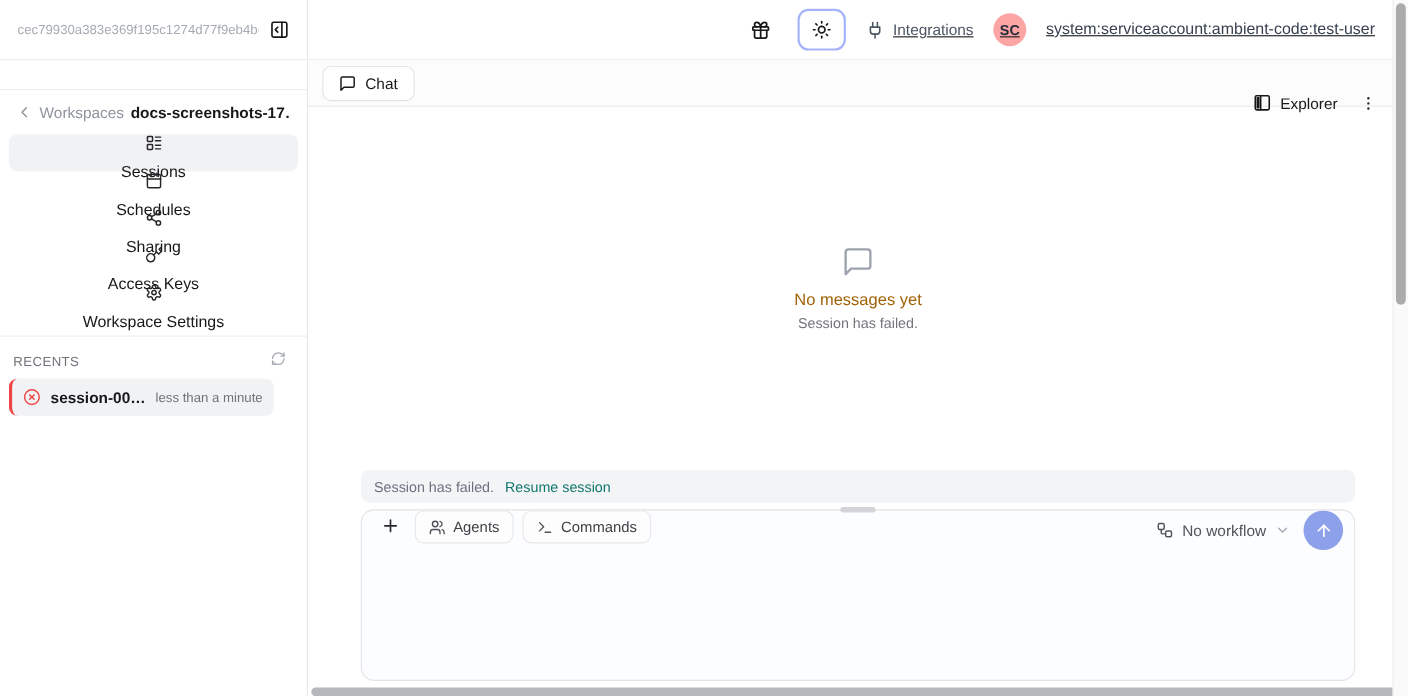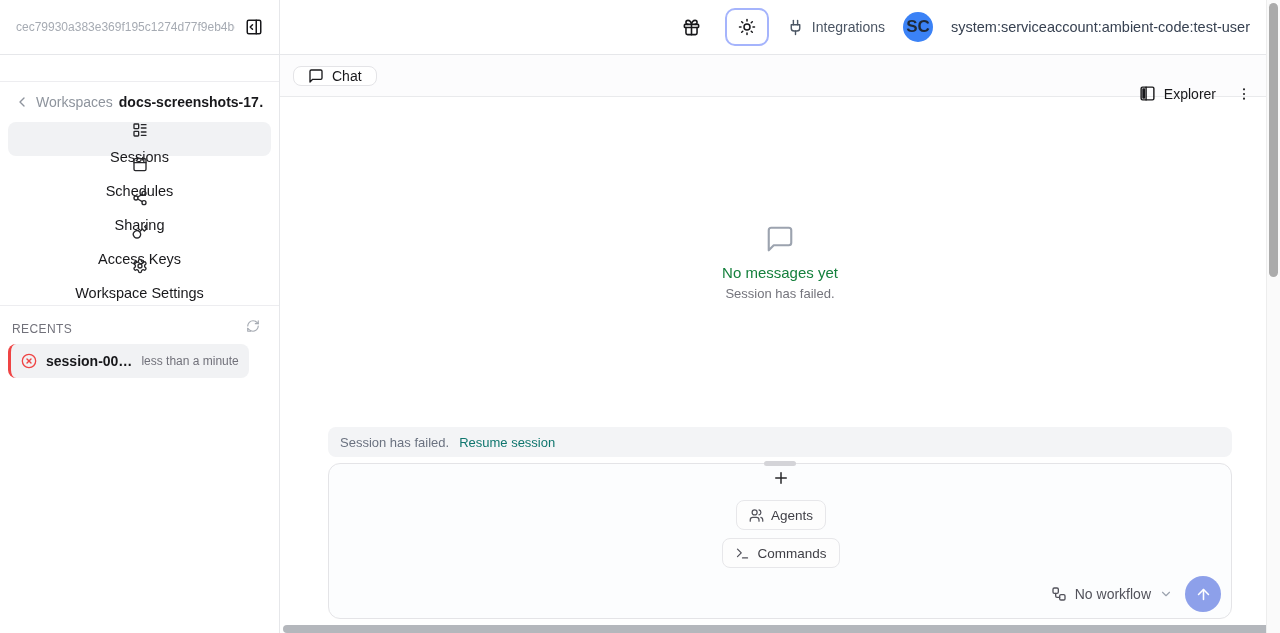--- a/index.html
+++ b/index.html
@@ -10,25 +10,25 @@
   }
   svg { display:block; }
   .ic { display:inline-flex; align-items:center; justify-content:center; flex:none; }
   button { font-family:inherit; background:none; border:none; cursor:pointer; color:inherit; }
 
   
   .topbar { height:55px; display:flex; border-bottom:1px solid #e6e7ea; background:#fff; }
   .topbar-left { width:280px; flex:none; border-right:1px solid #e6e7ea; display:flex; align-items:center; padding:0 12px 0 16px; gap:6px; }
   .hash { flex:1; font-size:12px; color:#a6abb3; white-space:nowrap; overflow:hidden; }
   .toggle-btn { width:26px; height:26px; display:flex; align-items:center; justify-content:center; color:#18181b; }
-  .topbar-right { flex:1; display:flex; align-items:center; justify-content:flex-end; gap:18px; padding-right:30px; min-width:0; }
+  .topbar-right { flex:1; display:flex; align-items:center; justify-content:flex-end; gap:18px; padding-right:30px; min-width:0;text-decoration:underline; }
   .icon-plain { width:30px; height:30px; display:flex; align-items:center; justify-content:center; color:#18181b; }
   .theme-btn { width:44px; height:38px; border:2px solid #a5b4fc; border-radius:10px; display:flex; align-items:center; justify-content:center; color:#18181b; background:#fff; }
   .integrations { display:flex; align-items:center; gap:8px; color:#4b5563; font-size:14px; }
-  .avatar { width:30px; height:30px; border-radius:50%; background:#3b82f6; display:flex; align-items:center; justify-content:center; font-size:17px; font-weight:600; color:#1f2937; flex:none; }
+  .avatar { width:30px; height:30px; border-radius:50%; background:#fca5a5; display:flex; align-items:center; justify-content:center; font-size:13px; font-weight:600; color:#1f2937; flex:none; }
   .account { font-size:14.5px; color:#374151; white-space:nowrap; overflow:hidden; }
 
   
   .body { display:flex; height:578px; }
 
   
   .sidebar { width:280px; flex:none; border-right:1px solid #e6e7ea; background:#fff; padding-top:13px; }
   .new-session { display:flex; align-items:center; justify-content:center; gap:8px; margin:0 12px; width:256px; height:34px;
     border:1px solid #e4e4e7; border-radius:8px; background:#fff; font-size:14px; font-weight:500; color:#18181b;
     box-shadow:0 1px 2px rgba(0,0,0,.04); }
@@ -45,40 +45,40 @@
   .refresh-btn { color:#a6abb3; width:20px; height:20px; display:flex; align-items:center; justify-content:center; }
   .recent-item { margin:2px 8px 0; height:34px; background:#f1f2f4; border-radius:8px; border-left:3px solid #ef4444;
     display:flex; align-items:center; gap:9px; padding:0 10px; }
   .recent-name { font-size:14px; font-weight:600; color:#18181b; max-width:88px; white-space:nowrap; overflow:hidden; }
   .recent-time { font-size:12px; color:#71717a; }
   .err { color:#ef4444; }
 
   
   .main { flex:1; min-width:0; display:flex; flex-direction:column; background:#fff; }
   .tabstrip { height:42px; flex:none; border-bottom:1px solid #e9eaec; background:#fcfcfd; display:flex; align-items:center; justify-content:space-between; padding:0 24px 0 13px; }
-  .tab { height:20px; display:flex; align-items:center; gap:8px; padding:0 14px; background:#fff; border:1px solid #e4e4e7; border-radius:8px; font-size:14px; font-weight:500; color:#18181b; }
+  .tab { height:32px; display:flex; align-items:center; gap:8px; padding:0 14px; background:#fff; border:1px solid #e4e4e7; border-radius:8px; font-size:14px; font-weight:500; color:#18181b; }
   .strip-right { display:flex; align-items:center; gap:16px;margin-top:36px; }
   .explorer-btn { display:flex; align-items:center; gap:8px; font-size:14px; font-weight:500; color:#18181b; }
   .kebab-btn { width:24px; height:24px; display:flex; align-items:center; justify-content:center; color:#27272a; }
 
   .content { flex:1; display:flex; flex-direction:column; min-height:0; }
   .empty-area { flex:1; display:flex; align-items:center; justify-content:center; }
   .empty { text-align:center; color:#9ca3af; }
-  .empty-title { margin-top:6px; font-size:15px; color:#15803d; }
+  .empty-title { margin-top:6px; font-size:15px; color:#a16207; }
   .empty-sub { margin-top:5px; font-size:13px; color:#74747c; }
 
   .bottom { padding:0 48px; flex:none; }
   .banner { height:30px; background:#f3f4f6; border-radius:8px; display:flex; align-items:center; gap:10px; padding:0 12px; font-size:13px; color:#6b7280; margin-bottom:6px; }
   .banner-link { color:#0f766e; font-weight:500; font-size:13px; }
   .composer-wrap { position:relative; }
   .drag-handle { position:absolute; top:-2px; left:50%; transform:translateX(-50%); width:32px; height:5px; background:#d4d4d8; border-radius:3px; z-index:2; }
   .composer { height:156px; border:1px solid #e4e4e7; border-radius:12px; background:#fcfdfe; display:flex; flex-direction:column; overflow:hidden; }
   .composer textarea { flex:1; border:none; outline:none; resize:none; background:transparent; padding:12px 14px; font-family:inherit; font-size:14.5px; color:#18181b; }
   .composer textarea::placeholder { color:#9ca3af; }
-  .composer-toolbar { display:flex; align-items:center; gap:8px; padding:0 10px 12px 12px;flex-direction:column; }
+  .composer-toolbar { display:flex; align-items:flex-start; gap:8px; padding:0 10px 12px 12px; }
   .plus-btn { width:28px; height:28px; display:flex; align-items:center; justify-content:center; color:#27272a; }
   .pill { height:30px; display:flex; align-items:center; gap:7px; padding:0 12px; border:1px solid #e7e7ea; border-radius:8px; background:#fdfdfd; font-size:13.5px; color:#3f3f46; }
   .pill .ic { color:#52525b; }
   .toolbar-right { margin-left:auto; display:flex; align-items:center; gap:12px; }
   .workflow-btn { display:flex; align-items:center; gap:8px; font-size:14px; color:#52525b; }
   .workflow-btn .chev { color:#9ca3af; }
   .send-btn { width:36px; height:36px; border-radius:50%; background:#8da0ea; display:flex; align-items:center; justify-content:center; color:#fff; }
 
   .hscrollbar { height:8px; margin:6px 4px 0 3px; background:#b4b7bc; border-radius:4px; }
 

